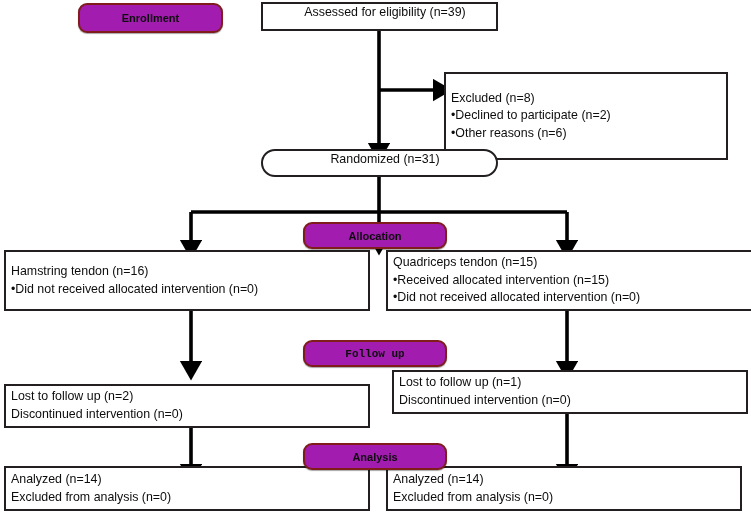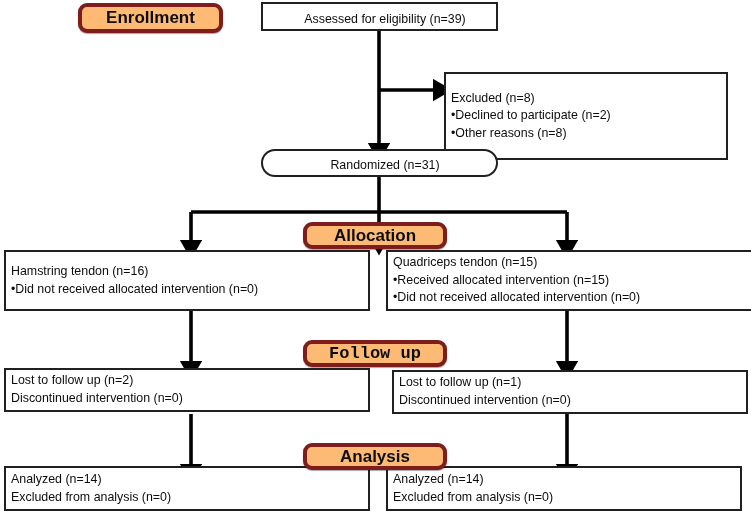--- a/index.html
+++ b/index.html
@@ -37,34 +37,34 @@
     font-size: 12.4px;
     color: #0d0d0d;
     line-height: 1.42;
     white-space: nowrap;
     padding: 0 5px;
   }
   .node.centered .line {
     text-align: center;
   }
   .node.centered {
-    justify-content: flex-end;
+    justify-content: flex-start;
     padding-left: 11px;
   }
   
   .stage {
     position: absolute;
     box-sizing: border-box;
-    background: #fdba74;
-    border: 4px solid #7f1d1d;
+    background: #a21caf;
+    border: 2px solid #7f1d1d;
     border-radius: 9px;
     display: flex;
     align-items: center;
     justify-content: center;
-    font-size: 17px;
+    font-size: 11px;
     font-weight: bold;
     color: #0d0d0d;
     box-shadow: 0 1px 1px rgba(0,0,0,0.35);
     z-index: 5;
   }
 </style>
 </head>
 <body>
 
 <div id="diagram-root">
@@ -102,21 +102,21 @@
 
   <div class="stage" style="left:78px; top:3px; width:145px; height:30px;">Enrollment</div>
 
   <div class="node centered" style="left:261px; top:2px; width:237px; height:29px;">
     <div class="line">Assessed for eligibility (n=39)</div>
   </div>
 
   <div class="node" style="left:444px; top:46px; width:284px; height:88px;margin-top:26px;">
     <div class="line">Excluded (n=8)</div>
     <div class="line">•Declined to participate (n=2)</div>
-    <div class="line">•Other reasons (n=8)</div>
+    <div class="line">•Other reasons (n=6)</div>
   </div>
 
   <div class="node centered" style="left:261px; top:149px; width:237px; height:28px;border-radius:14px;">
     <div class="line">Randomized (n=31)</div>
   </div>
 
   <div class="stage" style="left:303px; top:222px; width:144px; height:27px;">Allocation</div>
 
   <div class="node" style="left:4px; top:250px; width:366px; height:61px;">
     <div class="line">Hamstring tendon (n=16)</div>
@@ -124,21 +124,21 @@
   </div>
 
   <div class="node" style="left:386px; top:250px; width:410px; height:61px;">
     <div class="line">Quadriceps tendon (n=15)</div>
     <div class="line">•Received allocated intervention (n=15)</div>
     <div class="line">•Did not received allocated intervention (n=0)</div>
   </div>
 
   <div class="stage" style="left:303px; top:340px; width:144px; height:27px;font-family:Liberation Mono, monospace;">Follow up</div>
 
-  <div class="node" style="left:4px; top:368px; width:366px; height:44px;">
+  <div class="node" style="left:4px; top:384px; width:366px; height:44px;">
     <div class="line">Lost to follow up (n=2)</div>
     <div class="line">Discontinued intervention (n=0)</div>
   </div>
 
   <div class="node" style="left:386px; top:370px; width:356px; height:44px;margin-left:6px;">
     <div class="line">Lost to follow up (n=1)</div>
     <div class="line">Discontinued intervention (n=0)</div>
   </div>
 
   <div class="stage" style="left:303px; top:443px; width:144px; height:27px;">Analysis</div>

